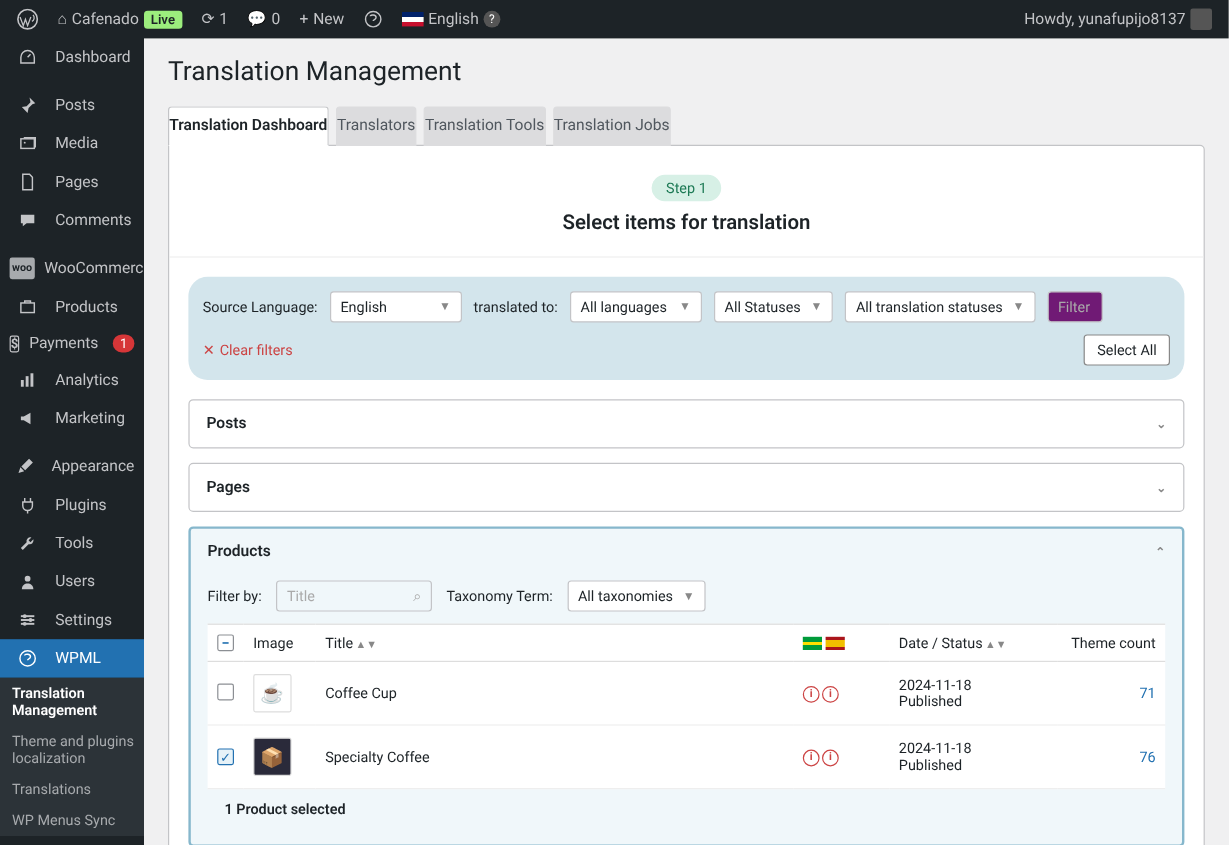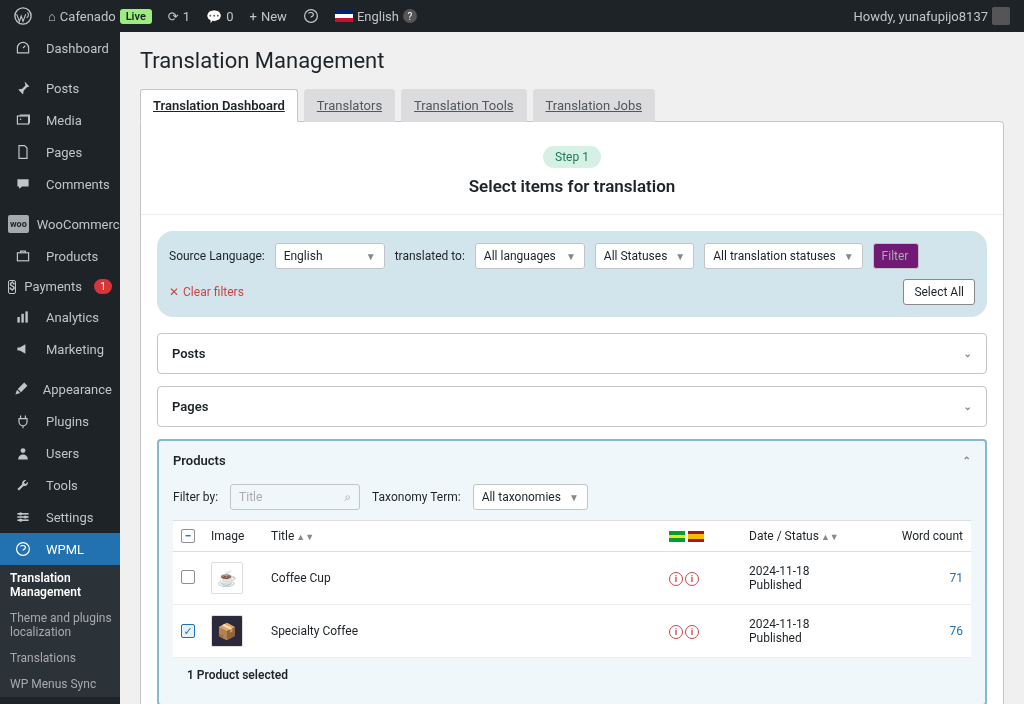--- a/index.html
+++ b/index.html
@@ -17,21 +17,21 @@
 .sidebar-item.active::after { content: ''; position: absolute; right: -8px; top: 50%; transform: translateY(-50%); border: 8px solid transparent; border-right-color: #f0f0f1; }
 .sidebar-icon { width: 30px; height: 18px; display: flex; align-items: center; justify-content: center; font-size: 16px; }
 .sidebar-sep { height: 8px; }
 .sidebar-sub { background: #2c3338; }
 .sidebar-sub-item { padding: 6px 8px 6px 10px; cursor: pointer; font-size: 12px; color: #a7aaad; }
 .sidebar-sub-item.bold { color: #fff; font-weight: 600; }
 .badge { background: #d63638; color: #fff; border-radius: 10px; padding: 1px 6px; font-size: 11px; margin-left: 4px; }
 .main { flex: 1; padding: 16px 20px; overflow-y: auto; }
 .page-title { font-size: 22px; font-weight: 400; color: #1d2327; margin-bottom: 16px; }
 .tabs { display: flex; gap: 6px; }
-.tab { background: #dcdcde; padding: 8px 12px; border-radius: 3px 3px 0 0; cursor: pointer; font-size: 13px; color: #50575e; border: 1px solid #dcdcde; text-decoration: underline; }
+.tab { background: #dcdcde; padding: 8px 0; border-radius: 3px 3px 0 0; cursor: pointer; font-size: 13px; color: #50575e; border: 1px solid #dcdcde; }
 .tab.active { background: #fff; color: #1d2327; font-weight: 600; border: 1px solid #c3c4c7; border-bottom: 1px solid #fff; position: relative; z-index: 2; }
 .panel { background: #fff; border: 1px solid #c3c4c7; border-radius: 0 4px 4px 4px; margin-top: -1px; }
 .step-area { text-align: center; padding: 24px 0 18px; border-bottom: 1px solid #eee; }
 .step-pill { display: inline-block; background: #d7f0e6; color: #1d7a55; padding: 4px 12px; border-radius: 12px; font-size: 12px; margin-bottom: 8px; }
 .step-title { font-size: 17px; font-weight: 600; }
 .filter-bar { background: #d3e5ec; margin: 16px; padding: 12px; border-radius: 16px; display: flex; align-items: center; gap: 10px; font-size: 12px; flex-wrap: wrap; }
 .select { background: #fff; border: 1px solid #c3c4c7; border-radius: 3px; padding: 5px 8px; display: flex; align-items: center; justify-content: space-between; cursor: pointer; min-width: 80px; gap: 8px; }
 .select.wide { min-width: 110px; }
 .chev { font-size: 10px; color: #888; }
 .filter-input { background: #701a75; border: 1px solid #c3c4c7; border-radius: 3px; padding: 5px 8px; color: #aaa; width: 46px; }
@@ -206,33 +206,33 @@
         <span class="sidebar-icon">
           <svg class="icon-svg" width="16" height="16" viewBox="0 0 20 20">
             <path d="M7 3v4M13 3v4M5 7h10v4a5 5 0 01-10 0z M10 16v3" stroke="currentColor" stroke-width="1.5" fill="none"></path>
           </svg>
         </span>
         <span>Plugins</span>
       </div>
     <div class="sidebar-item">
         <span class="sidebar-icon">
           <svg class="icon-svg" width="16" height="16" viewBox="0 0 20 20">
+            <path d="M14 4a4 4 0 00-5 5l-6 6 2 2 6-6a4 4 0 005-5l-3 3-2-2z" fill="currentColor"></path>
+          </svg>
+        </span>
+        <span>Tools</span>
+      </div>
+    <div class="sidebar-item">
+        <span class="sidebar-icon">
+          <svg class="icon-svg" width="16" height="16" viewBox="0 0 20 20">
             <circle cx="10" cy="7" r="3" fill="currentColor"></circle>
             <path d="M4 18c0-4 3-6 6-6s6 2 6 6z" fill="currentColor"></path>
           </svg>
         </span>
         <span>Users</span>
-      </div>
-    <div class="sidebar-item">
-        <span class="sidebar-icon">
-          <svg class="icon-svg" width="16" height="16" viewBox="0 0 20 20">
-            <path d="M14 4a4 4 0 00-5 5l-6 6 2 2 6-6a4 4 0 005-5l-3 3-2-2z" fill="currentColor"></path>
-          </svg>
-        </span>
-        <span>Tools</span>
       </div>
     <div class="sidebar-item">
         <span class="sidebar-icon">
           <svg class="icon-svg" width="16" height="16" viewBox="0 0 20 20">
             <rect x="3" y="5" width="14" height="2" fill="currentColor"></rect>
             <rect x="3" y="9" width="14" height="2" fill="currentColor"></rect>
             <rect x="3" y="13" width="14" height="2" fill="currentColor"></rect>
             <circle cx="7" cy="6" r="2" fill="currentColor"></circle>
             <circle cx="13" cy="10" r="2" fill="currentColor"></circle>
             <circle cx="7" cy="14" r="2" fill="currentColor"></circle>
@@ -336,21 +336,21 @@
           </div>
 
           <table>
             <thead>
               <tr>
                 <th style="width:30px"><span class="checkbox minus"></span></th>
                 <th style="width:60px">Image</th>
                 <th><span>Title</span><span class="sort">▲▼</span></th>
                 <th style="width:80px"><span class="flag flag-br"></span> <span class="flag flag-es"></span></th>
                 <th style="width:140px"><span>Date / Status</span><span class="sort">▲▼</span></th>
-                <th class="right" style="width:90px">Word count</th>
+                <th class="right" style="width:90px">Theme count</th>
               </tr>
             </thead>
             <tbody>
               <tr>
                 <td><span class="checkbox"></span></td>
                 <td>
                     <div class="thumb">☕</div>
                   </td>
                 <td>Coffee Cup</td>
                 <td><span class="status-icon">i</span><span class="status-icon">i</span></td>

